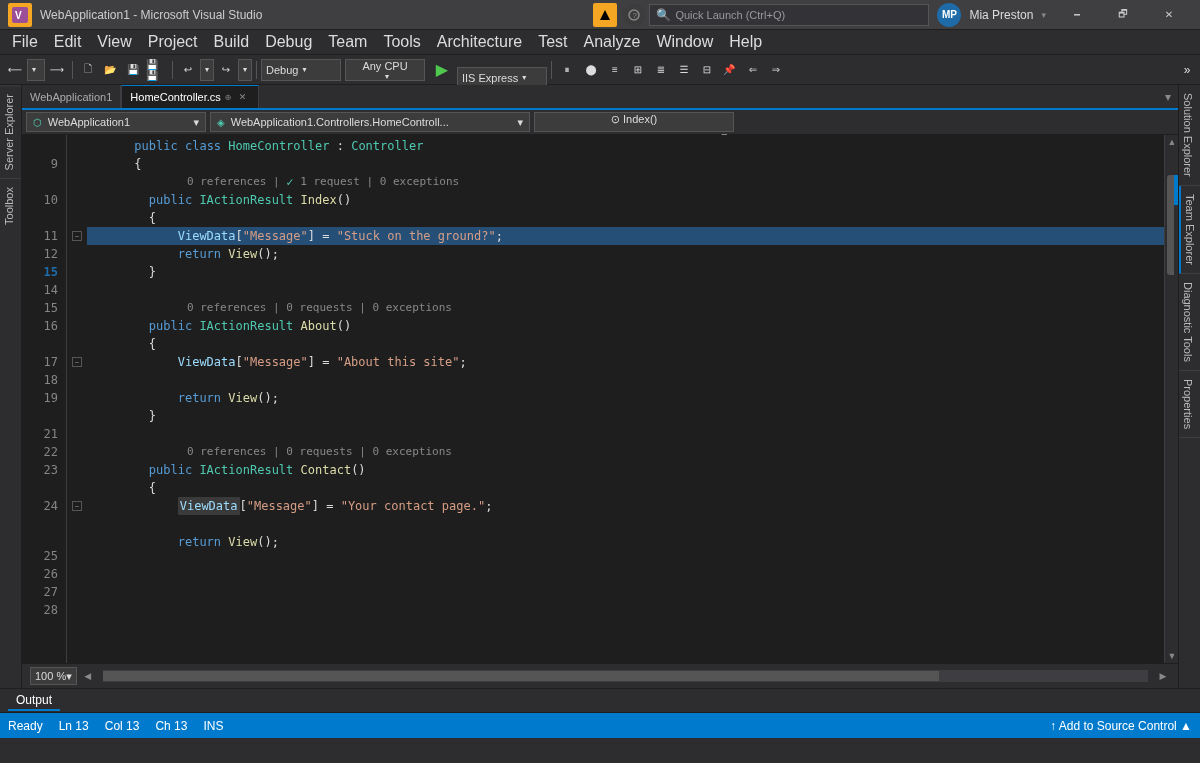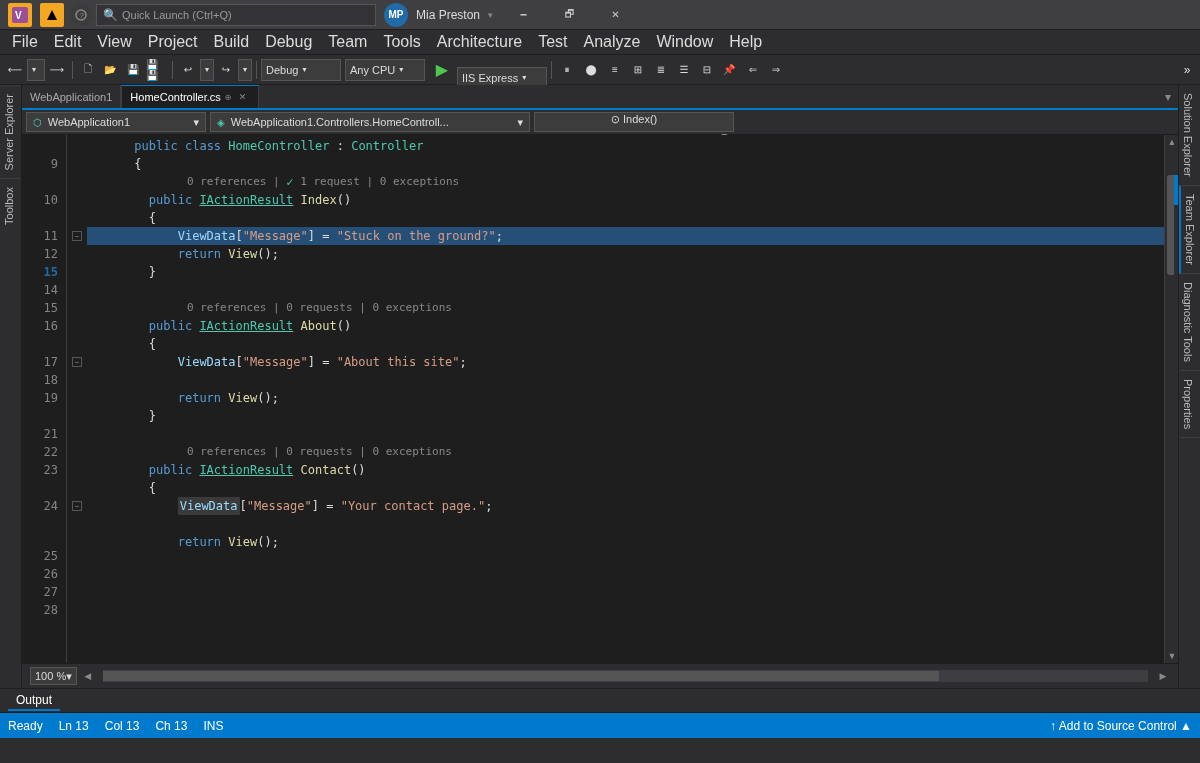--- a/index.html
+++ b/index.html
@@ -240,21 +240,21 @@
       display: flex;
       align-items: center;
       padding-left: 4px;
       white-space: pre;
     }
     .code-line.highlighted { background: #264f78; }
     .code-line.hint-line { height: 18px; }
 
     
     .kw { color: #569cd6; }
-    .kw2 { color: #4ec9b0; text-decoration: underline; }
+    .kw2 { color: #4ec9b0; }
     .str { color: #d69d85; }
     .method { color: #dcdcaa; }
     .class { color: #4ec9b0; }
     .prop { color: #9cdcfe; }
     .hint { color: #888; font-size: 11px; }
     .hint-green { color: #4ec9b0; }
     .plain { color: #dcdcdc; }
 
     
     #code-scrollbar {
@@ -348,20 +348,21 @@
 </head>
 <body>
 
 <div id="title-bar">
   <div class="spy-icon">
     <svg width="16" height="16" viewBox="0 0 16 16">
       <rect width="16" height="16" fill="#9b4f96" rx="2"></rect>
       <text x="3" y="12" font-size="10" fill="white" font-weight="bold">V</text>
     </svg>
   </div>
+  <div class="title">WebApplication1 - Microsoft Visual Studio</div>
 
   <div style="display:flex;align-items:center;margin-right:8px;">
     <div style="width:24px;height:24px;background:#f5a623;display:flex;align-items:center;justify-content:center;margin-right:6px;border-radius:2px;">
       <svg width="14" height="14" viewBox="0 0 14 14">
           <polygon points="2,12 7,2 12,12" fill="black"></polygon>
         </svg>
     </div>
     <div style="width:22px;height:22px;background:#3c3c3c;border-radius:50%;display:flex;align-items:center;justify-content:center;margin-right:4px;">
       <svg width="12" height="12" viewBox="0 0 12 12">
           <circle cx="6" cy="6" r="5" fill="none" stroke="#888" stroke-width="1.5"></circle>
@@ -427,21 +428,21 @@
     <div class="toolbar-dropdown" style="width:14px;">
         <span style="font-size:8px;">▾</span>
       </div>
   </div>
   <div class="toolbar-separator"></div>
 
   <div class="toolbar-dropdown" id="debug-dropdown">
     <span>Debug</span>
     <span class="arrow">▾</span>
   </div>
-  <div class="toolbar-dropdown" id="cpu-dropdown" style="margin-left:2px;">
+  <div class="toolbar-dropdown" id="cpu-dropdown" style="margin-left:2px;flex-direction:column;">
     <span>Any CPU</span>
     <span class="arrow">▾</span>
   </div>
 
   <div class="toolbar-btn play-btn" style="font-size:16px;margin-left:4px;">▶</div>
   <div class="toolbar-dropdown" style="width:90px;margin-left:2px;margin-top:16px;">
     <span>IIS Express</span>
     <span class="arrow">▾</span>
   </div>
   <div class="toolbar-separator"></div>

